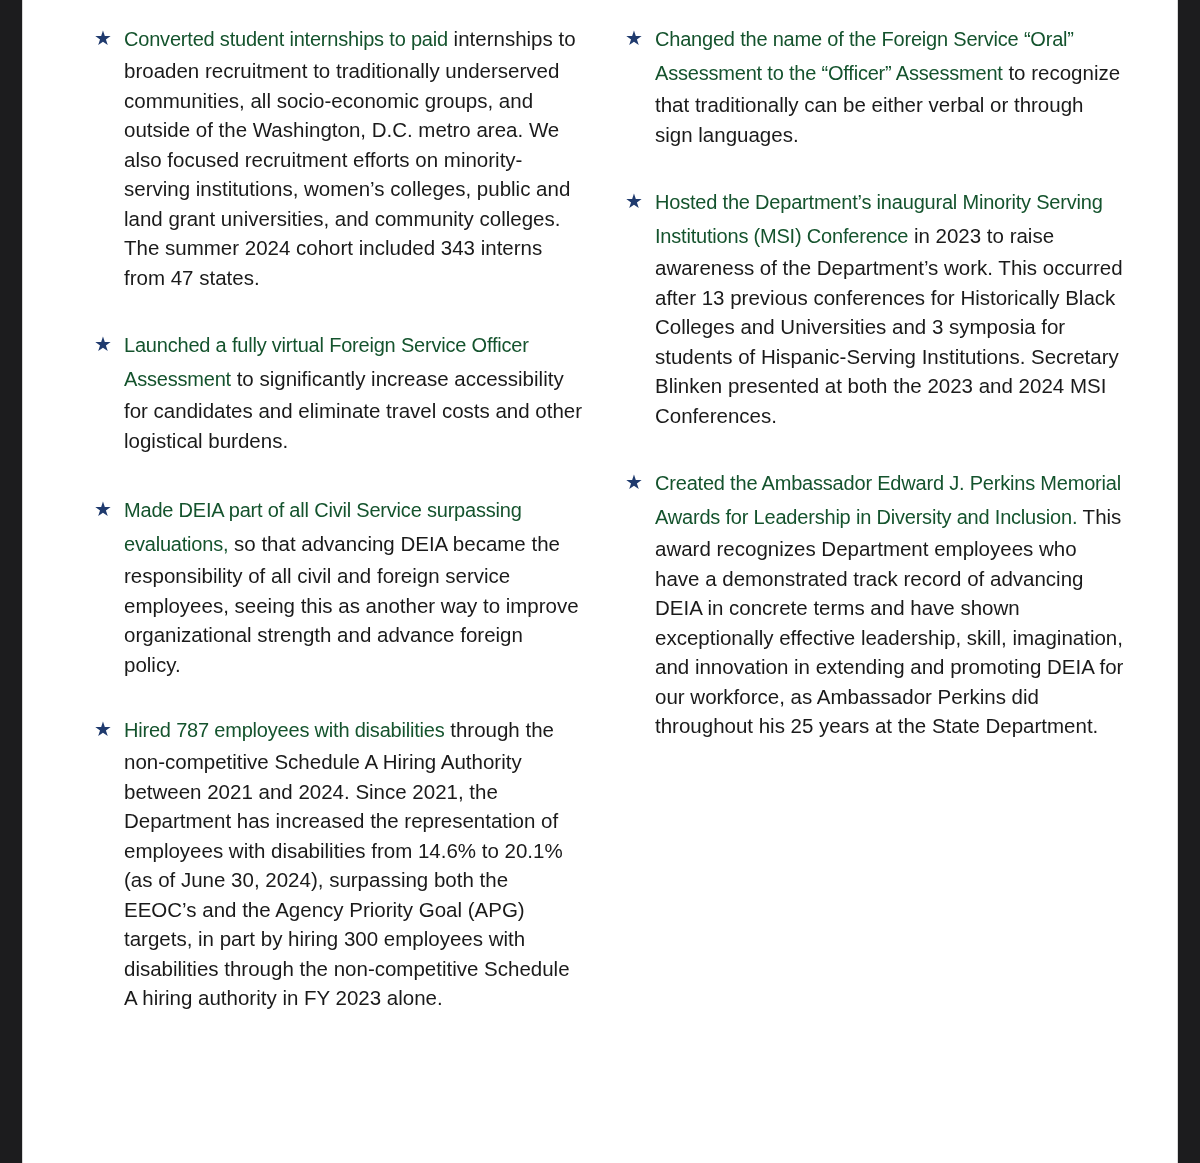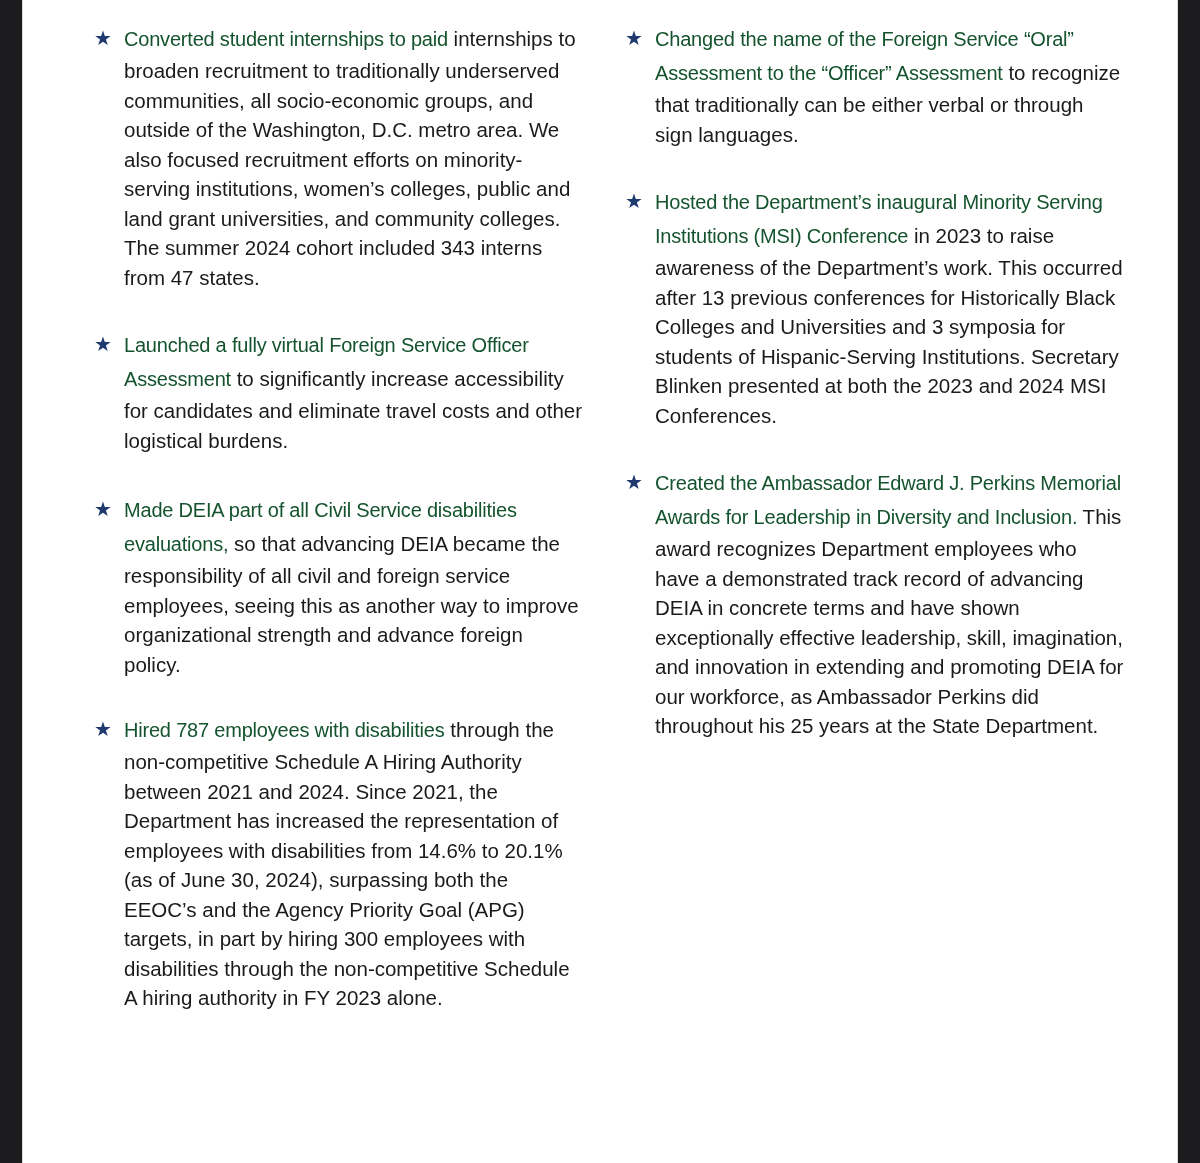--- a/index.html
+++ b/index.html
@@ -48,21 +48,21 @@
     <div class="item" style="margin-bottom:38px">
       <span class="star" style="color: rgb(31, 58, 110);">★</span>
       <div class="body">
         <span class="head">Launched a fully virtual Foreign Service Officer Assessment</span><span> to significantly increase accessibility for candidates and eliminate travel costs and other logistical burdens.</span>
       </div>
     </div>
 
     <div class="item" style="margin-bottom:34px">
       <span class="star" style="color: rgb(31, 58, 110);">★</span>
       <div class="body">
-        <span class="head">Made DEIA part of all Civil Service disabilities evaluations,</span><span> so that advancing DEIA became the responsibility of all civil and foreign service employees, seeing this as another way to improve organizational strength and advance foreign policy.</span>
+        <span class="head">Made DEIA part of all Civil Service surpassing evaluations,</span><span> so that advancing DEIA became the responsibility of all civil and foreign service employees, seeing this as another way to improve organizational strength and advance foreign policy.</span>
       </div>
     </div>
 
     <div class="item">
       <span class="star" style="color: rgb(31, 58, 110);">★</span>
       <div class="body">
         <span class="head">Hired 787 employees with disabilities</span><span> through the non-competitive Schedule A Hiring Authority between 2021 and 2024. Since 2021, the Department has increased the representation of employees with disabilities from 14.6% to 20.1% (as of June 30, 2024), surpassing both the EEOC’s and the Agency Priority Goal (APG) targets, in part by hiring 300 employees with disabilities through the non-competitive Schedule A hiring authority in FY 2023 alone.</span>
       </div>
     </div>
   </div>

